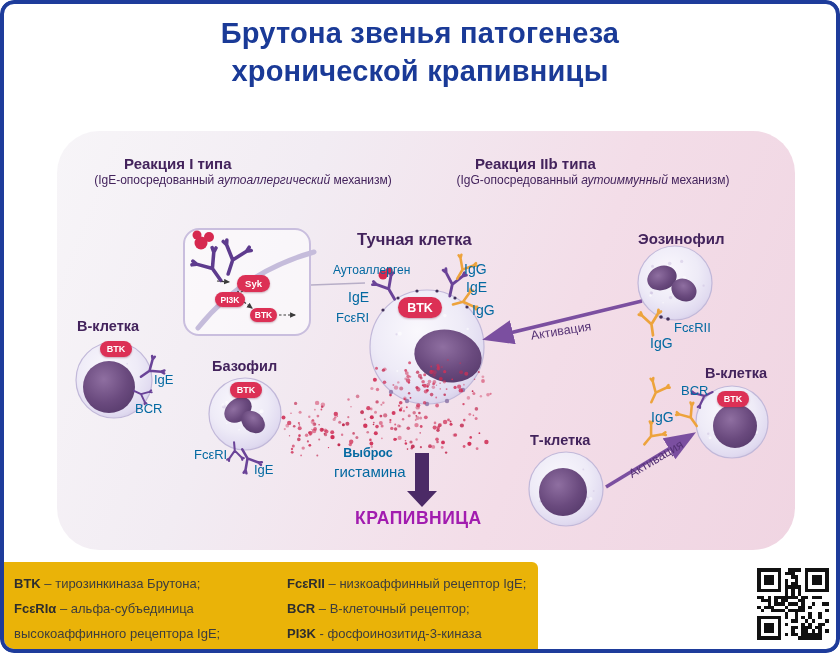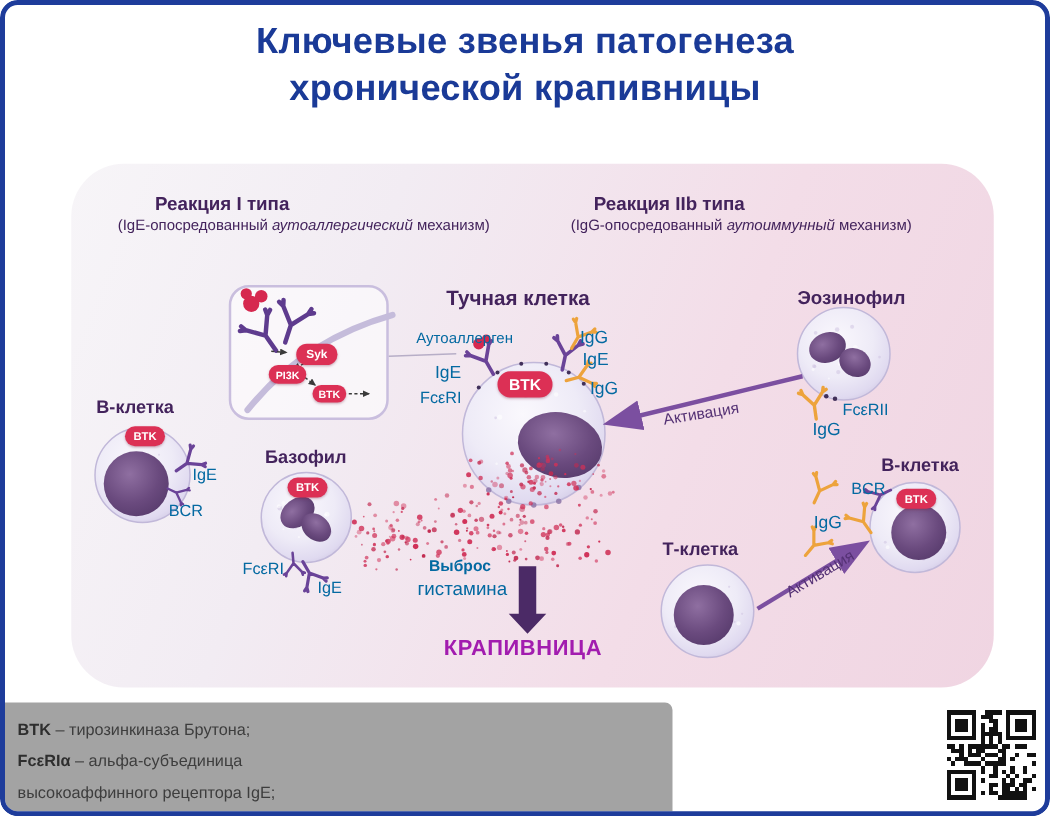--- a/index.html
+++ b/index.html
@@ -11,34 +11,34 @@
   .panel{position:absolute;left:57px;top:131px;width:738px;height:419px;border-radius:42px;
          background:linear-gradient(112deg,#f7f5f8 0%,#f2ecf3 30%,#f3dde8 65%,#f0d5e2 100%);}
   .inset{position:absolute;left:183px;top:228px;width:128px;height:108px;border:2px solid #c9bede;
          border-radius:16px;background:rgba(255,255,255,.55);box-sizing:border-box;z-index:2;}
   svg.gfx{position:absolute;left:57px;top:131px;z-index:3;}
   .lbl{position:absolute;color:#0369a1;font-size:13px;white-space:nowrap;z-index:10;}
   .hd{font-weight:700;color:#43235c;text-align:left;}
   .sub{font-size:12px;color:#43235c;text-align:center;white-space:nowrap;}
   .pill{position:absolute;background:#dc3055;color:#fff;font-weight:700;border-radius:999px;
         display:flex;align-items:center;justify-content:center;z-index:10;box-shadow:0 1px 2px rgba(120,30,60,.35);}
-  .legend{position:absolute;left:4px;top:562px;width:534px;height:87px;background:#a3a3a3;z-index:5;border-radius:0 6px 0 10px;}
+  .legend{position:absolute;left:4px;top:562px;width:534px;height:87px;background:#eab308;z-index:5;border-radius:0 6px 0 10px;}
   .lcol{position:absolute;top:9px;}
   .lline{height:25px;line-height:25px;font-size:13px;color:#3d3d3d;white-space:nowrap;}
   .lline b{color:#2e2e2e;}
   .qr{position:absolute;left:754px;top:565px;width:78px;height:78px;z-index:5;background:#fff;}
   .rot{transform-origin:center center;}
 </style>
 </head>
 <body>
 
 <div class="frame">
 
   <div class="title">
-    <div>Ключевые звенья патогенеза</div>
+    <div>Брутона звенья патогенеза</div>
     <div>хронической крапивницы</div>
   </div>
 
   <div class="panel"></div>
 
   <div class="inset"></div>
 
   <svg class="gfx" width="738" height="419" viewBox="0 0 738 419">
     <defs>
       <radialGradient id="cg" cx="42%" cy="36%" r="72%">
@@ -596,20 +596,25 @@
   <div class="lbl" style="left:340px;top:446px;width:56px;text-align:center;font-size:12.5px;font-weight:bold;">Выброс</div>
   <div class="lbl" style="left:334px;top:463px;width:66px;text-align:center;font-size:15px;">гистамина</div>
   <div class="lbl hd" style="left:355px;top:508px;width:145px;font-size:17.5px;letter-spacing:.5px;color:#a21caf;">КРАПИВНИЦА</div>
 
   <div class="legend">
     <div class="lcol" style="left:10px;">
       <div class="lline"><b>BTK</b><span> – тирозинкиназа Брутона;</span></div>
       <div class="lline"><b>FcεRIα</b><span> – альфа-субъединица</span></div>
       <div class="lline"><b></b><span>высокоаффинного рецептора IgE;</span></div>
     </div>
+    <div class="lcol" style="left:283px;">
+      <div class="lline"><b>FcεRII</b><span> – низкоаффинный рецептор IgE;</span></div>
+      <div class="lline"><b>BCR</b><span> – В-клеточный рецептор;</span></div>
+      <div class="lline"><b>PI3K</b><span> - фосфоинозитид-3-киназа</span></div>
+    </div>
   </div>
 
   <div class="qr">
     <svg id="qr-svg" width="78" height="78" viewBox="-1 -1 23 23" shape-rendering="crispEdges">
         <rect x="0" y="0" width="1" height="1" fill="#111111"></rect>
         <rect x="1" y="0" width="1" height="1" fill="#111111"></rect>
         <rect x="2" y="0" width="1" height="1" fill="#111111"></rect>
         <rect x="3" y="0" width="1" height="1" fill="#111111"></rect>
         <rect x="4" y="0" width="1" height="1" fill="#111111"></rect>
         <rect x="5" y="0" width="1" height="1" fill="#111111"></rect>

